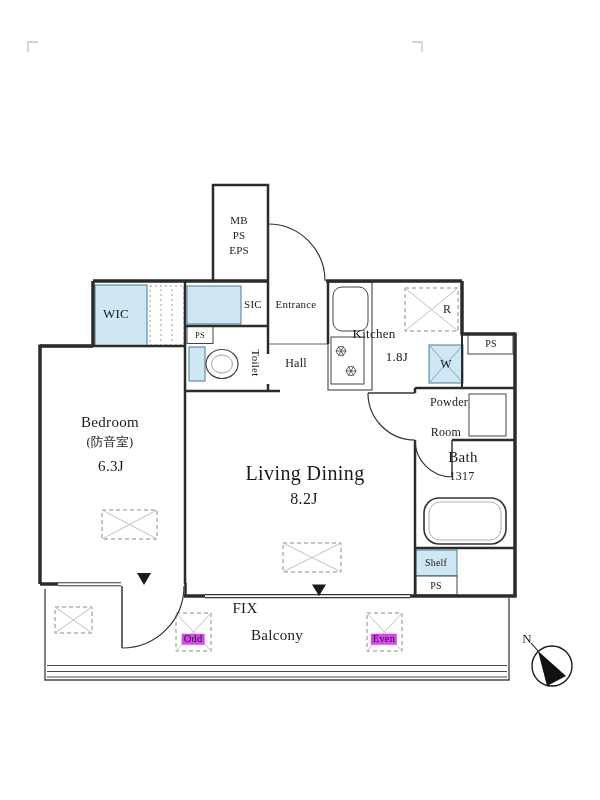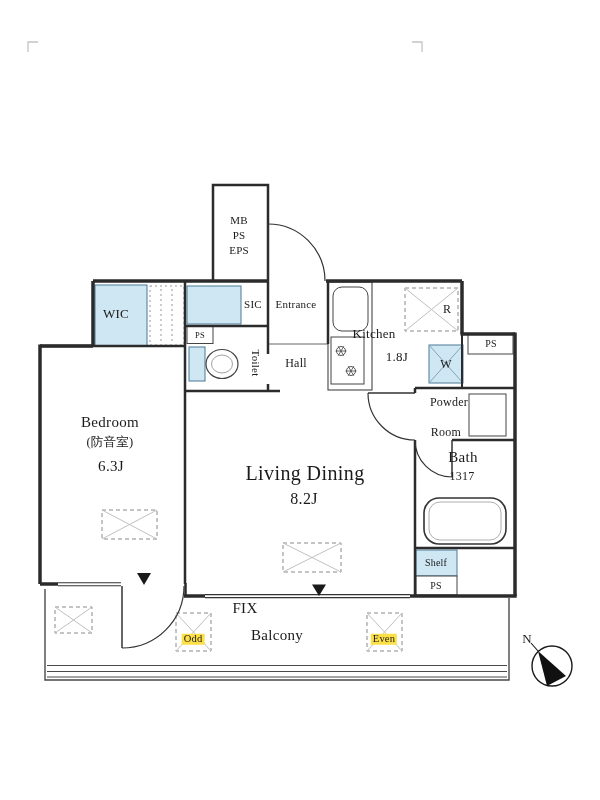--- a/index.html
+++ b/index.html
@@ -8,21 +8,21 @@
   #plan {
     position:relative; width:600px; height:800px; background:#fff;
     font-family:"Liberation Serif", serif; color:#1a1a1a;margin-top:36px;
   }
   #plan svg { position:absolute; left:0; top:0; }
   .lbl {
     position:absolute; transform:translate(-50%,-50%);
     color:#1a1a1a; white-space:nowrap; letter-spacing:0.02em; line-height:1;
   }
   .lbl.rot { transform:translate(-50%,-50%) rotate(90deg); }
-  .lbl.bgw { background:#fde047; padding:0 2px; }
+  .lbl.bgw { background:#d946ef; padding:0 2px; }
 </style>
 </head>
 <body>
 
 <div id="plan">
 
   <svg width="600" height="800" viewBox="0 0 600 800">
 
     <g stroke="#c4c4c4" stroke-width="1.3" fill="none">
       <path d="M 28 16 L 28 6 L 38 6"></path>

